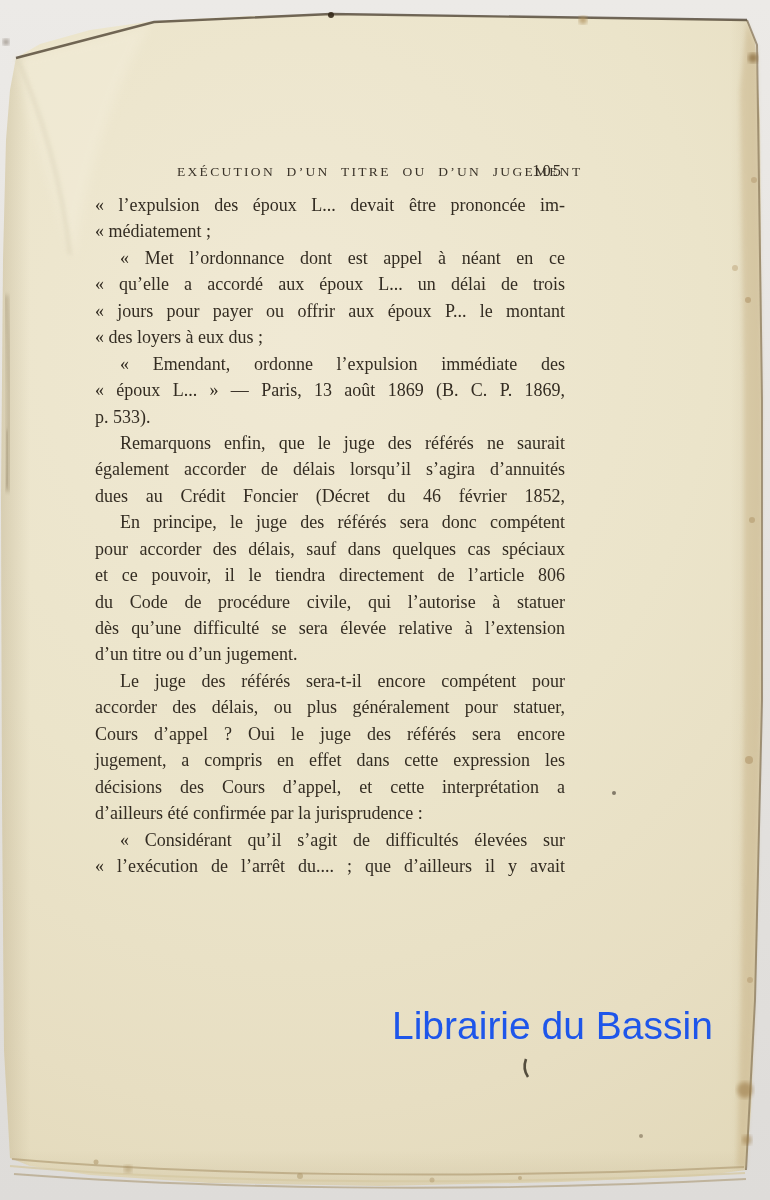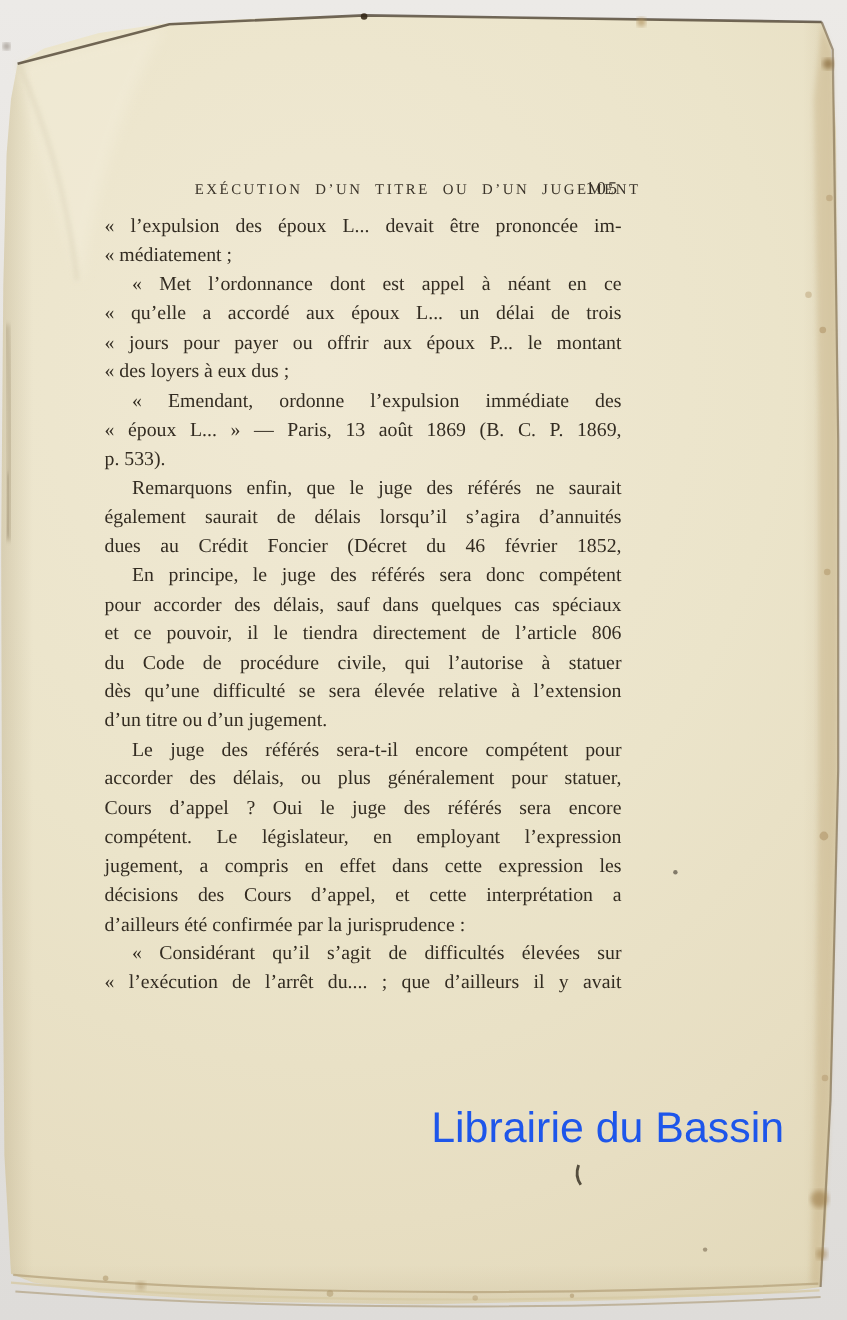--- a/index.html
+++ b/index.html
@@ -73,32 +73,31 @@
         <div class="line j">« l’expulsion des époux L... devait être prononcée im-</div>
         <div class="line">« médiatement ;</div>
         <div class="line j ind">« Met l’ordonnance dont est appel à néant en ce</div>
         <div class="line j">« qu’elle a accordé aux époux L... un délai de trois</div>
         <div class="line j">« jours pour payer ou offrir aux époux P... le montant</div>
         <div class="line">« des loyers à eux dus ;</div>
         <div class="line j ind">« Emendant, ordonne l’expulsion immédiate des</div>
         <div class="line j">« époux L... » — Paris, 13 août 1869 (B. C. P. 1869,</div>
         <div class="line">p. 533).</div>
         <div class="line j ind">Remarquons enfin, que le juge des référés ne saurait</div>
-        <div class="line j">également saurait de délais lorsqu’il s’agira d’annuités</div>
+        <div class="line j">également accorder de délais lorsqu’il s’agira d’annuités</div>
         <div class="line j">dues au Crédit Foncier (Décret du 46 février 1852,</div>
         <div class="line j ind">En principe, le juge des référés sera donc compétent</div>
         <div class="line j">pour accorder des délais, sauf dans quelques cas spéciaux</div>
         <div class="line j">et ce pouvoir, il le tiendra directement de l’article 806</div>
         <div class="line j">du Code de procédure civile, qui l’autorise à statuer</div>
         <div class="line j">dès qu’une difficulté se sera élevée relative à l’extension</div>
         <div class="line">d’un titre ou d’un jugement.</div>
         <div class="line j ind">Le juge des référés sera-t-il encore compétent pour</div>
         <div class="line j">accorder des délais, ou plus généralement pour statuer,</div>
         <div class="line j">Cours d’appel ? Oui le juge des référés sera encore</div>
-        <div class="line j">compétent. Le législateur, en employant l’expression</div>
         <div class="line j">jugement, a compris en effet dans cette expression les</div>
         <div class="line j">décisions des Cours d’appel, et cette interprétation a</div>
         <div class="line">d’ailleurs été confirmée par la jurisprudence :</div>
         <div class="line j ind">« Considérant qu’il s’agit de difficultés élevées sur</div>
         <div class="line j">« l’exécution de l’arrêt du.... ; que d’ailleurs il y avait</div>
       </div>
 
     <div class="watermark">Librairie du Bassin</div>
   </div>
 

